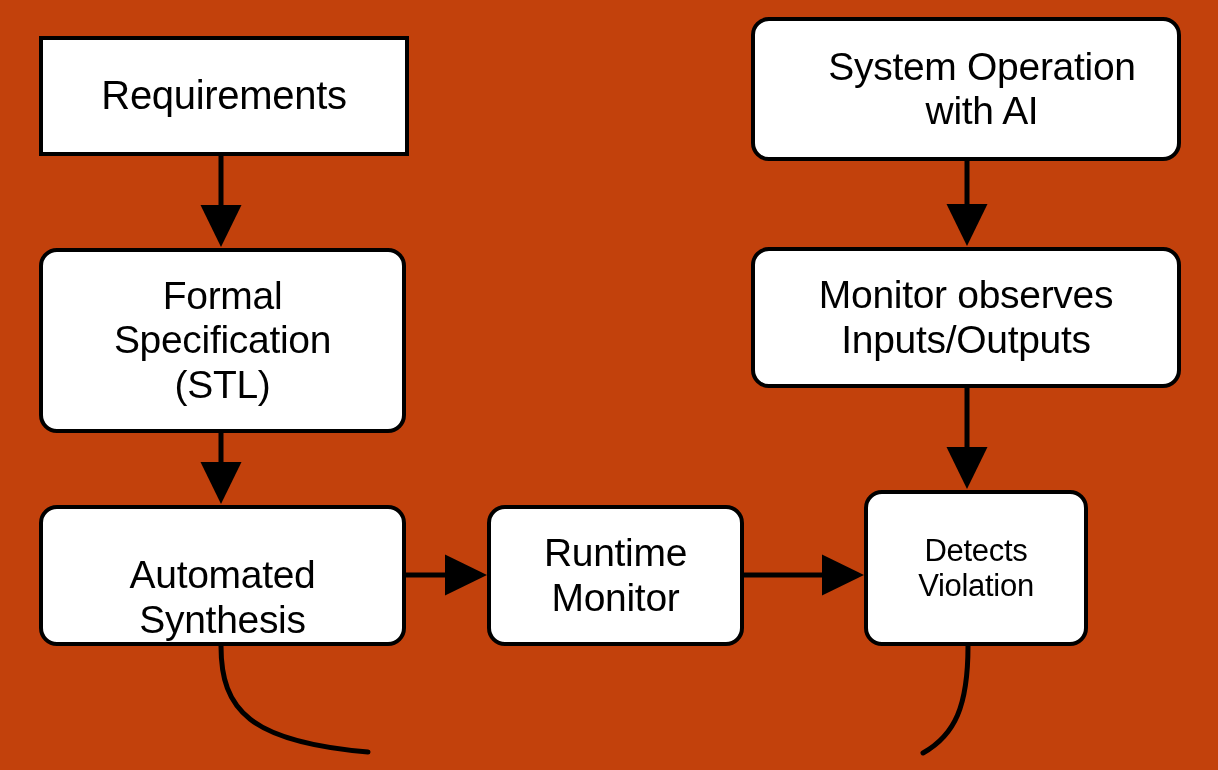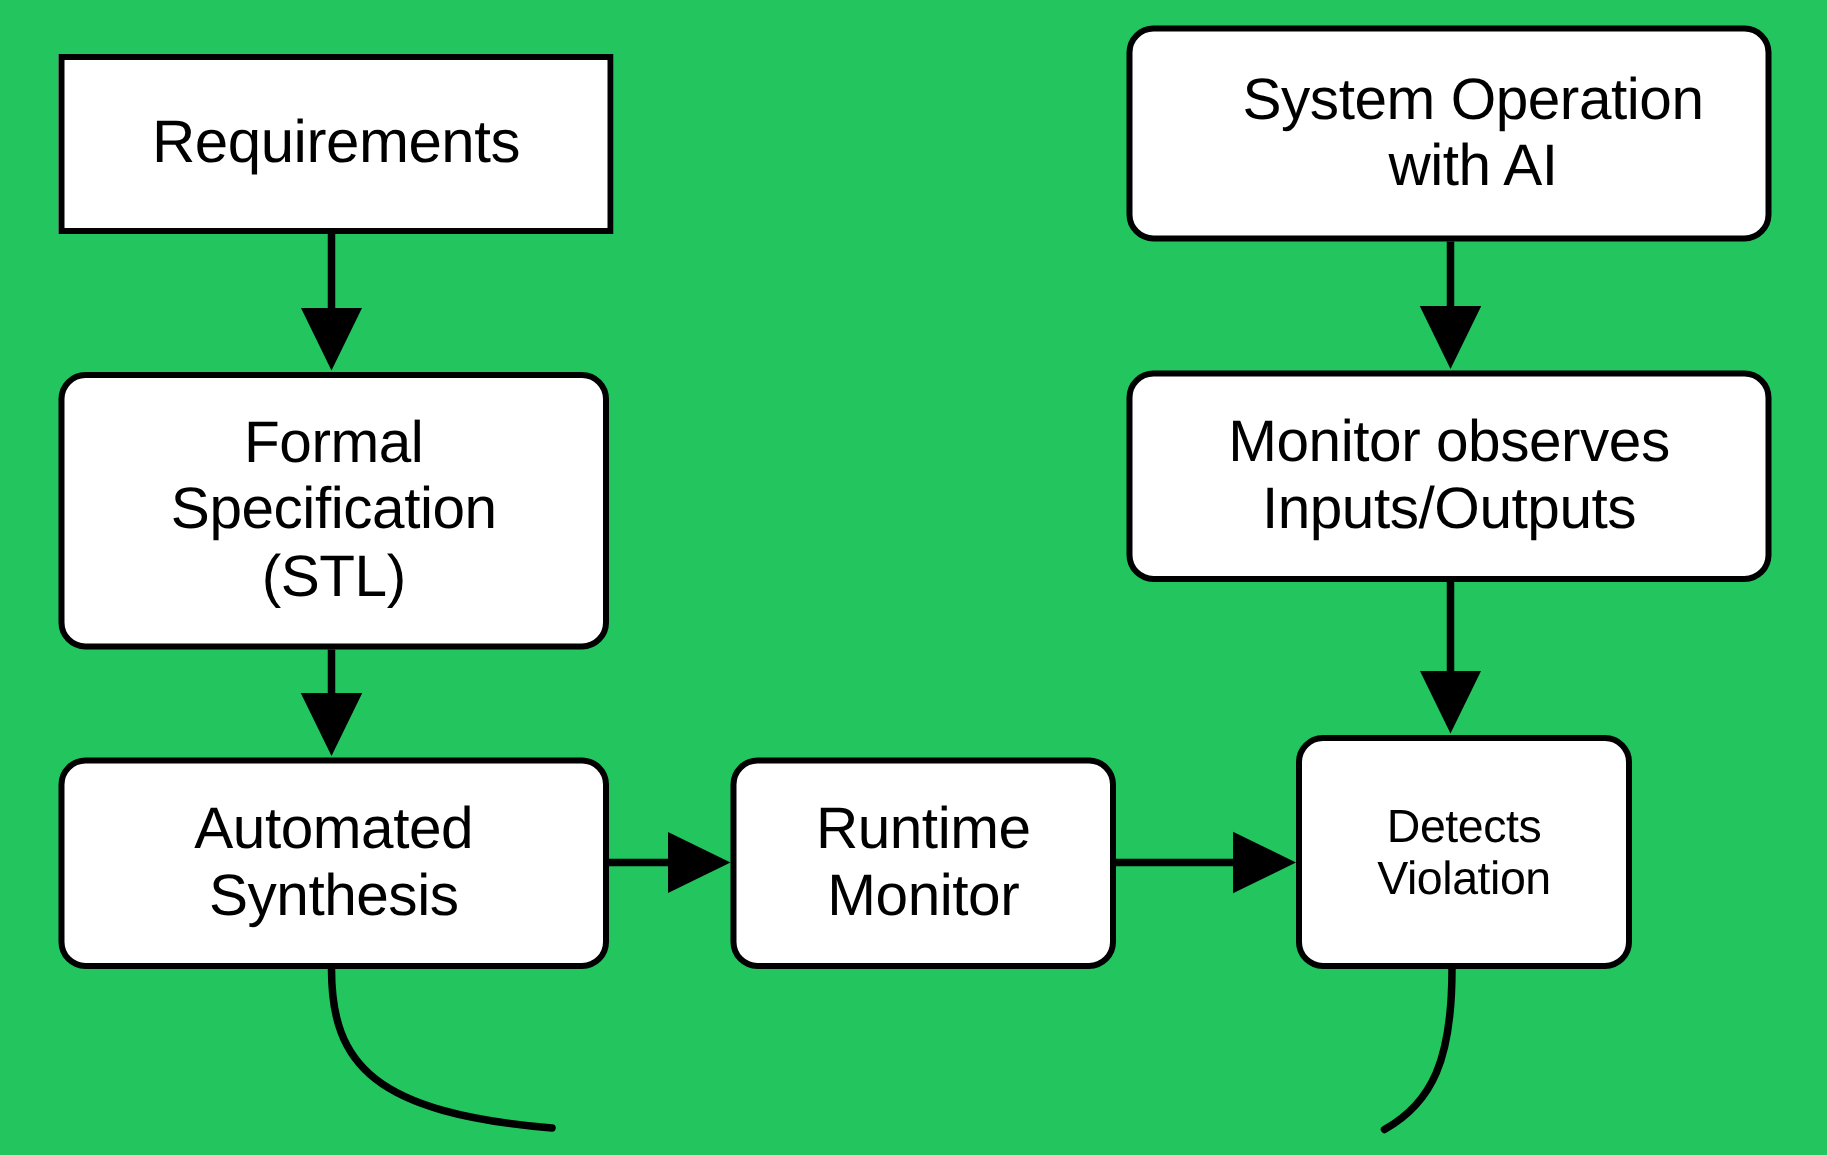--- a/index.html
+++ b/index.html
@@ -4,21 +4,21 @@
 <style>
   html, body {
     margin: 0;
     padding: 0;
     background: #ffffff;
   }
   #canvas {
     position: relative;
     width: 1218px;
     height: 770px;
-    background: #22c55e;
+    background: #c2410c;
     overflow: hidden;
     font-family: "Liberation Sans", sans-serif;
   }
   .node {
     position: absolute;
     box-sizing: border-box;
     border: 4px solid #000000;
     background: #ffffff;
     display: flex;
     align-items: center;
@@ -92,21 +92,21 @@
   <div class="node sharp" style="left:39px; top:36px; width:370px; height:120px; font-size:40px;">
     <span>Requirements</span>
   </div>
 
   <div class="node round" style="left:39px; top:248px; width:367px; height:185px; font-size:39px;">
     <span>Formal
 Specification
 (STL)</span>
   </div>
 
-  <div class="node round" style="left:39px; top:505px; width:367px; height:141px; font-size:39px;">
+  <div class="node round" style="left:39px; top:505px; width:367px; height:141px; font-size:39px;align-items:flex-end;">
     <span>Automated
 Synthesis</span>
   </div>
 
   <div class="node round" style="left:487px; top:505px; width:257px; height:141px; font-size:39px;">
     <span>Runtime
 Monitor</span>
   </div>
 
   <div class="node round" style="left:751px; top:17px; width:430px; height:144px; font-size:39px;padding-left:32px;">

